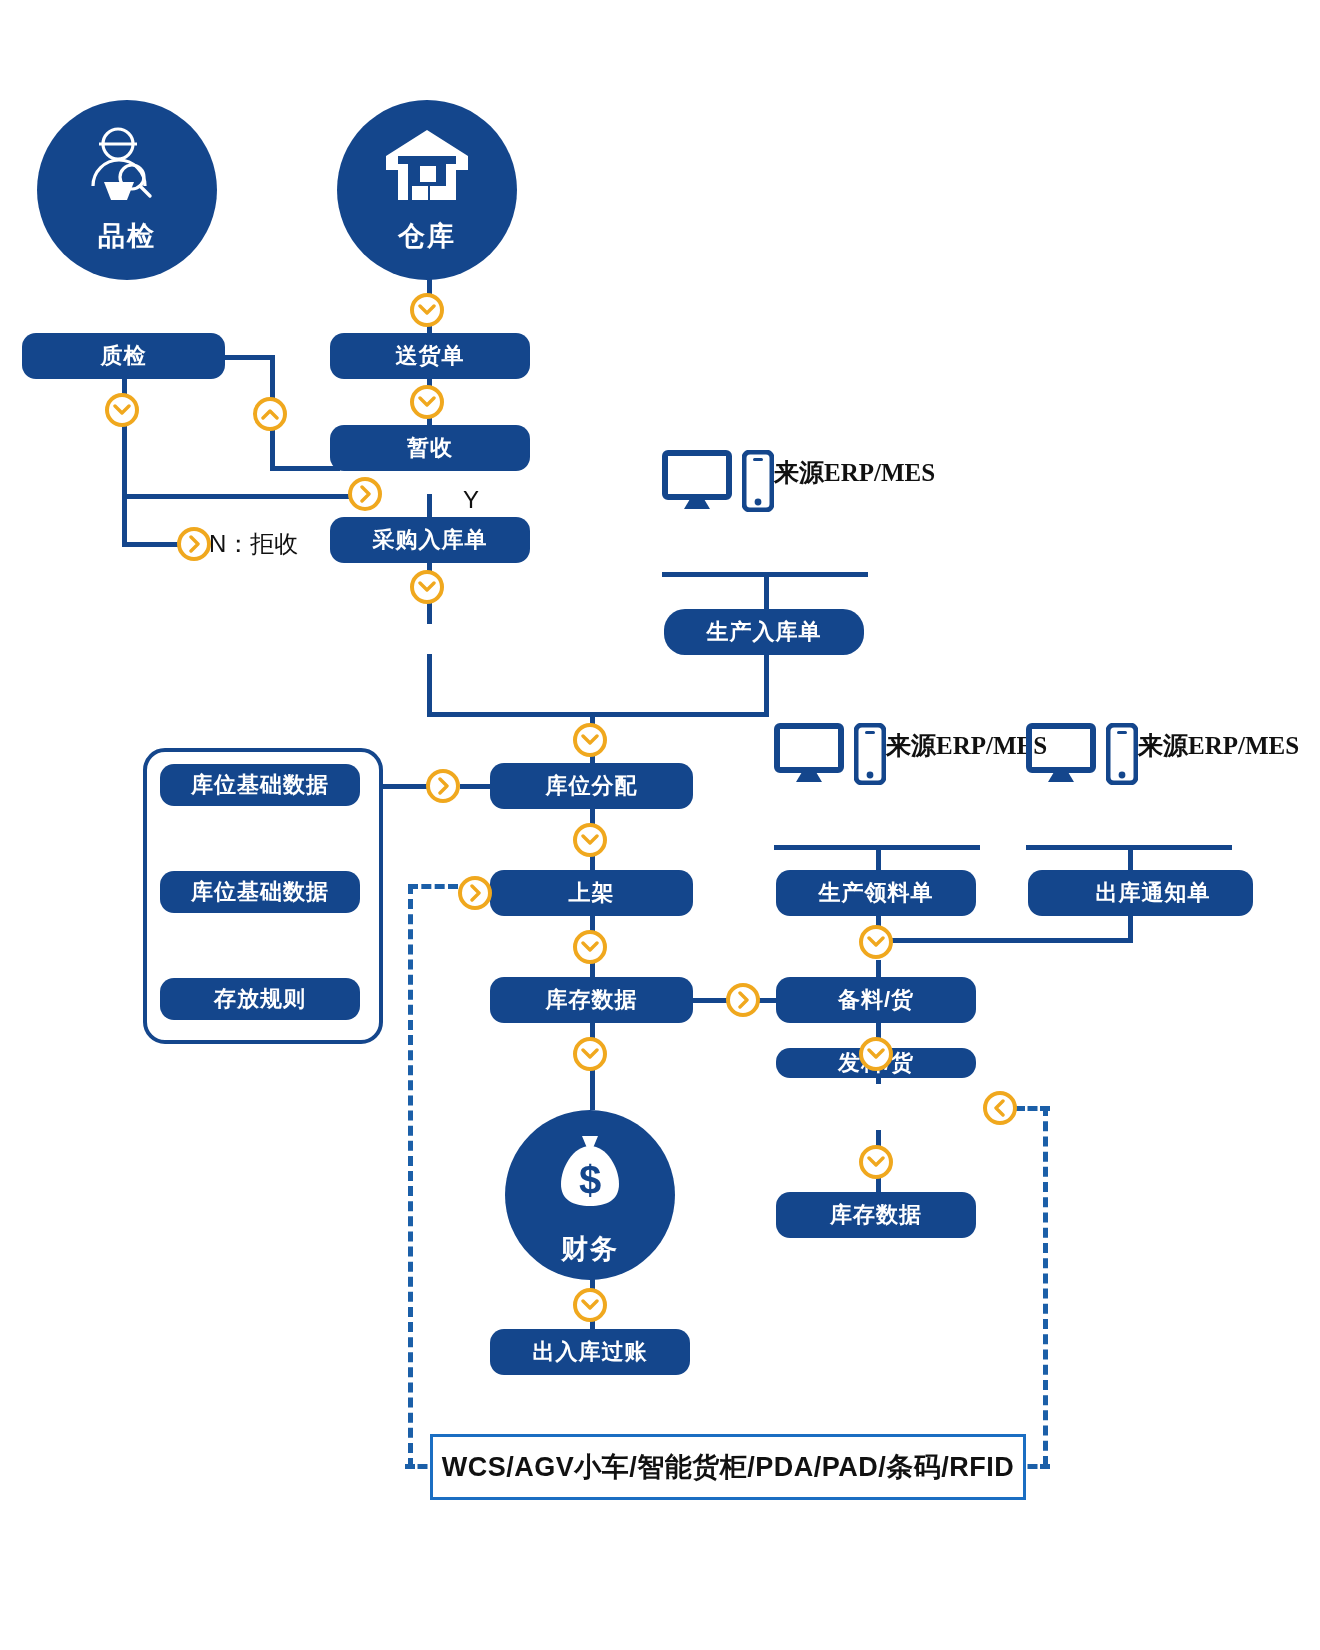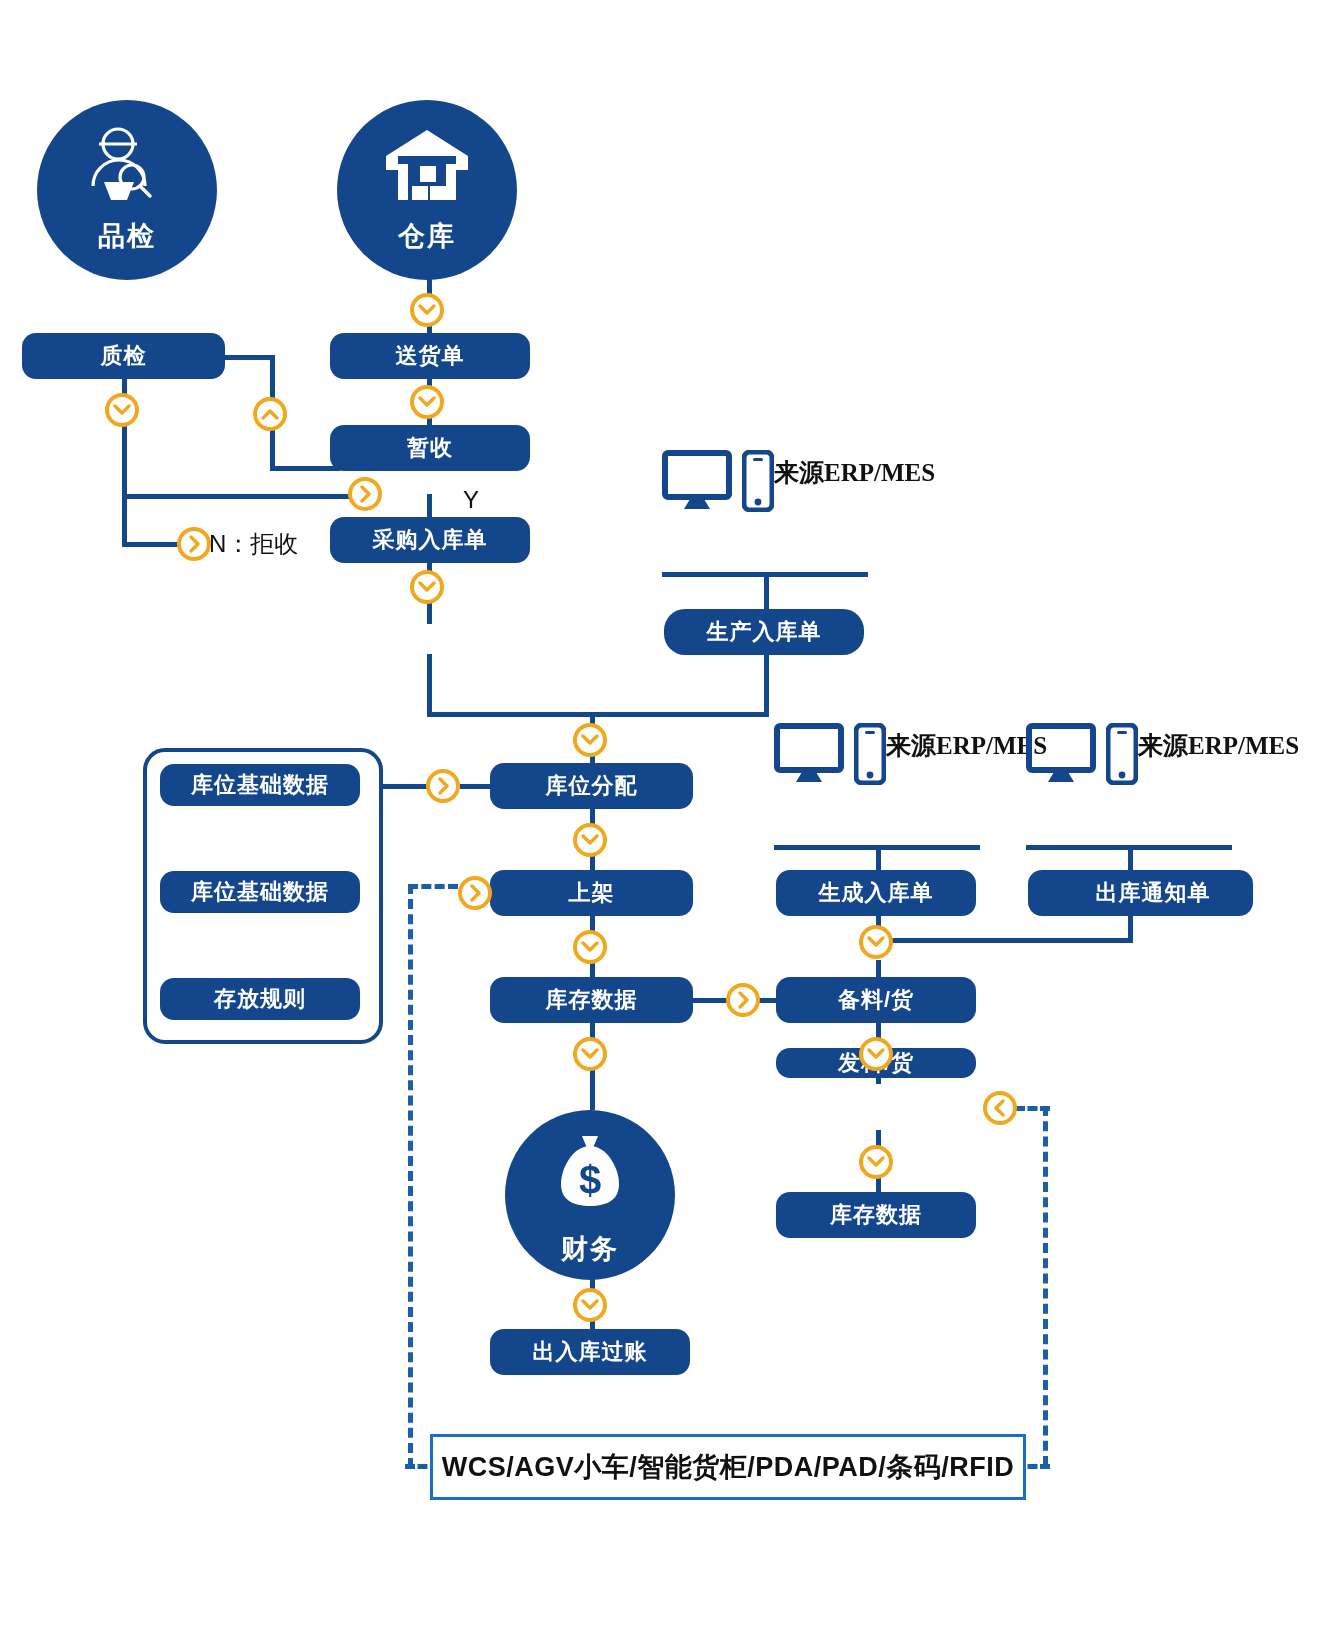--- a/index.html
+++ b/index.html
@@ -264,21 +264,21 @@
 
   <div class="node" style="left:490px;top:870px;width:203px;height:46px;">
     <span>上架</span>
   </div>
 
   <div class="node" style="left:490px;top:977px;width:203px;height:46px;">
     <span>库存数据</span>
   </div>
 
   <div class="node" style="left:776px;top:870px;width:200px;height:46px;">
-    <span>生成入库单</span>
+    <span>生产领料单</span>
   </div>
 
   <div class="node" style="left:1028px;top:870px;width:200px;height:46px;padding-left:25px;">
     <span>出库通知单</span>
   </div>
 
   <div class="node" style="left:776px;top:977px;width:200px;height:46px;">
     <span>备料/货</span>
   </div>
 

